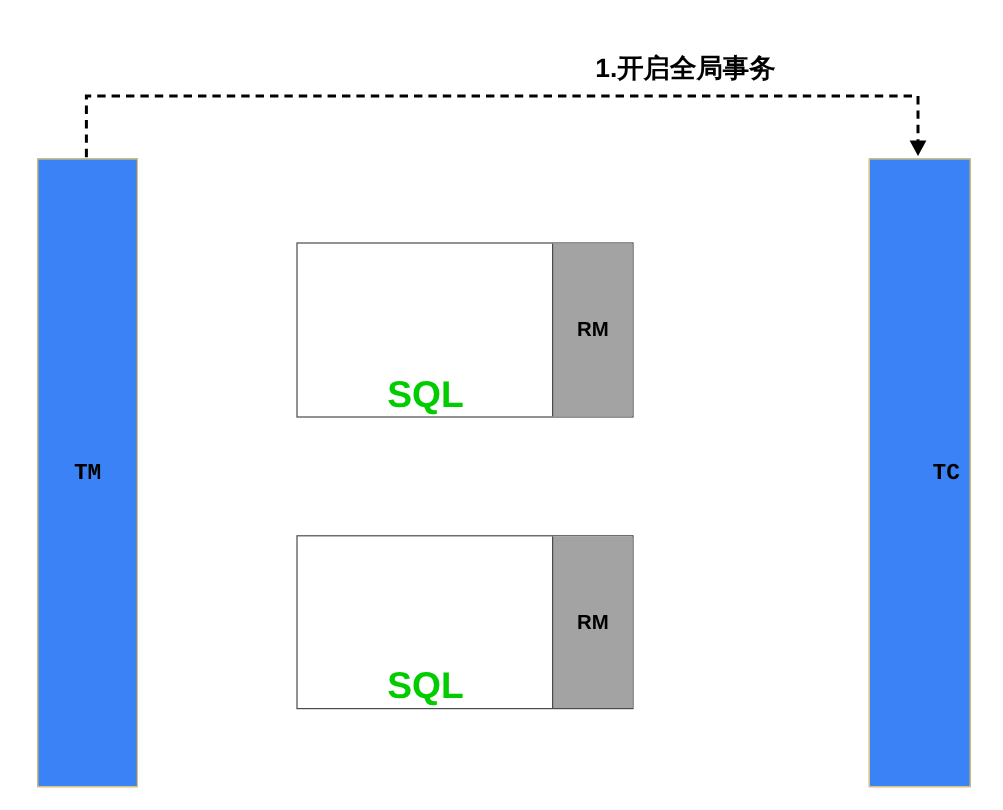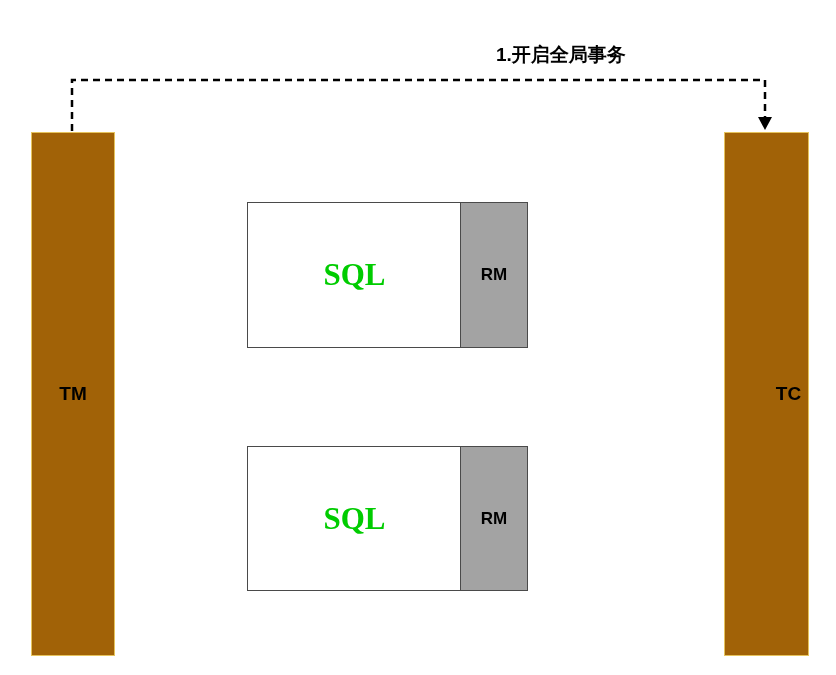--- a/index.html
+++ b/index.html
@@ -1,28 +1,28 @@
 <!DOCTYPE html>
 <html><head>
 <meta charset="utf-8">
 <style>
   html, body { margin: 0; padding: 0; background: #ffffff; }
   body { width: 836px; height: 675px; position: relative; overflow: hidden;
          font-family: "Liberation Sans", sans-serif; }
-  .pillar { position: absolute; background: #a16207; border: 1px solid #e6c35c;
-            box-sizing: border-box; display: flex; align-items: center; justify-content: center; }
+  .pillar { position: absolute; background: #3b82f6; border: 1px solid #e6c35c;
+            box-sizing: border-box; display: flex; align-items: center; justify-content: center; font-family: Liberation Mono, monospace; }
   .pillar-label { font-weight: bold; font-size: 19px; color: #000; }
   .sql-box { position: absolute; border: 1.5px solid #4a4a4a; box-sizing: border-box; background: #fff; }
   .sql-part { position: absolute; left: 0; top: 0; bottom: 0; width: 213px;
-              display: flex; align-items: center; justify-content: center; font-family: Liberation Serif, serif; }
+              display: flex; align-items: flex-end; justify-content: center; }
   .sql-label { font-weight: bold; font-size: 31px; color: #00cc00; }
   .rm-part { position: absolute; right: 0; top: 0; bottom: 0; width: 66px; background: #a3a3a3;
              border-left: 1.5px solid #4a4a4a; display: flex; align-items: center; justify-content: center; }
   .rm-label { font-weight: bold; font-size: 17px; color: #000; }
-  .edge-label { position: absolute; font-weight: bold; font-size: 19px; color: #000; white-space: nowrap; }
+  .edge-label { position: absolute; font-weight: bold; font-size: 22px; color: #000; white-space: nowrap; }
   svg.edges { position: absolute; left: 0; top: 0; }
 </style>
 </head>
 <body>
 
 <svg class="edges" width="836" height="675">
   <path d="M72 131 L72 80 L765 80 L765 118" fill="none" stroke="#000" stroke-width="2.5" stroke-dasharray="7 5"></path>
   <polygon points="758,117 772,117 765,130" fill="#000"></polygon>
 </svg>
 

